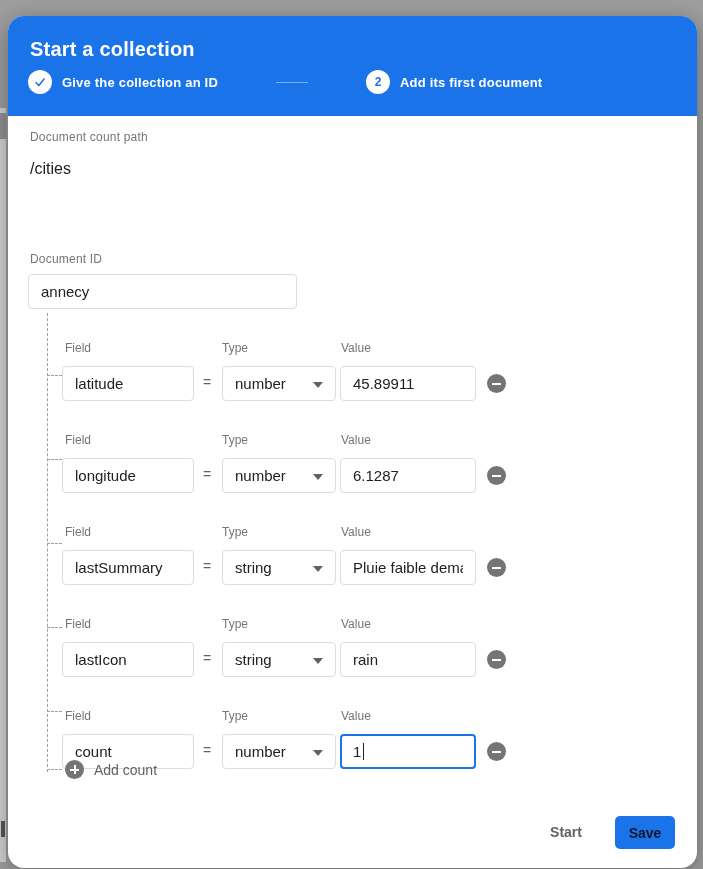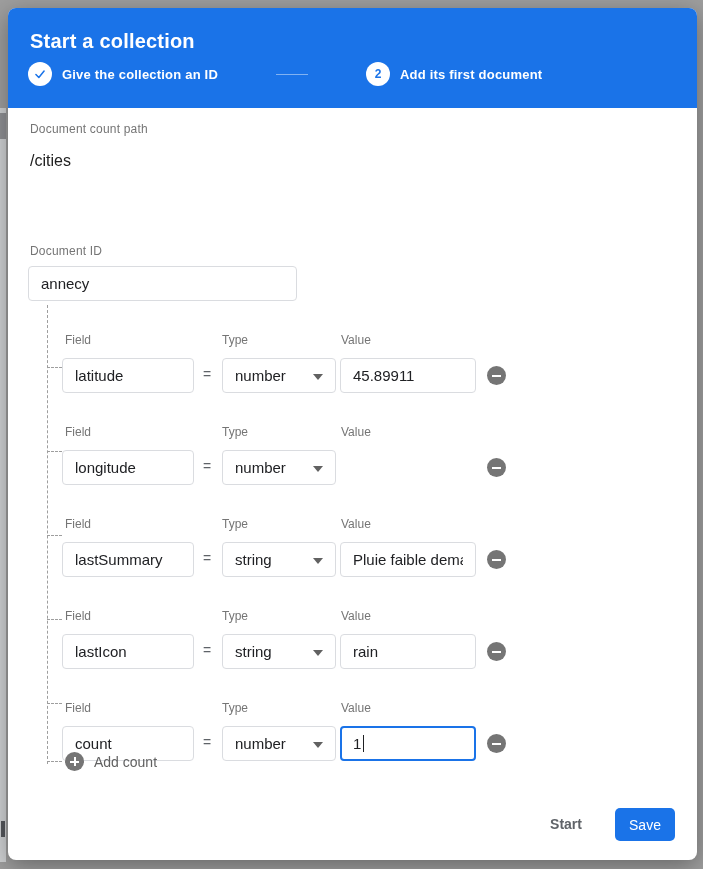--- a/index.html
+++ b/index.html
@@ -9,22 +9,22 @@
     font-family:"Liberation Sans", sans-serif;
     background:#9e9e9e;
     overflow:hidden;
   }
   
   .bg-strip { position:absolute; left:0; top:108px; width:6px; height:754px; background:#cfd1d3; }
   .bg-mark1 { position:absolute; left:0; top:113px; width:6px; height:26px; background:#8f9094; }
   .bg-mark2 { position:absolute; left:1px; top:821px; width:4px; height:16px; background:#55575c; }
 
   .dialog {
-    position:absolute; left:8px; top:8px; width:689px; height:852px;
-    background:#fff; border-radius:8px; overflow:hidden;
+    position:absolute; left:8px; top:16px; width:689px; height:852px;
+    background:#fff; border-radius:16px; overflow:hidden;
     box-shadow:0 6px 24px rgba(0,0,0,.35);
   }
 
   
   .header { position:absolute; left:0; top:0; width:100%; height:100px; background:#1a73e8; }
   .title { position:absolute; left:22px; top:22px; font-size:20px; font-weight:bold; color:#fff; letter-spacing:.2px; }
   .stepper { position:absolute; left:20px; top:54px; height:24px; display:flex; align-items:center;gap:46px; }
   .step { display:flex; align-items:center; cursor:default; }
   .step-circle {
     width:24px; height:24px; border-radius:50%; background:#fff; color:#1a73e8;
@@ -84,22 +84,22 @@
   .add-label { margin-left:10px; font-size:14px; color:#616161; font-family:"Liberation Sans",sans-serif; }
 
   
   .cancel-btn {
     position:absolute; left:524px; top:800px; width:68px; height:32px;
     background:none; border:none; color:#5f6368; font-size:14px; font-weight:bold;
     font-family:"Liberation Sans",sans-serif; cursor:pointer;
   }
   .save-btn {
     position:absolute; left:607px; top:800px; width:60px; height:33px;
-    background:#1a73e8; border:none; border-radius:5px; color:#ffffff;
-    font-size:14px; font-weight:normal; font-family:"Liberation Sans",sans-serif; cursor:pointer;
+    background:#1a73e8; border:none; border-radius:5px; color:#0f172a;
+    font-size:14px; font-weight:bold; font-family:"Liberation Sans",sans-serif; cursor:pointer;
   }
 </style>
 </head>
 <body>
 
 <div class="bg-strip"></div>
 <div class="bg-mark1"></div>
 <div class="bg-mark2"></div>
 
 <div class="dialog">
@@ -152,20 +152,21 @@
         </button>
     </div>
 
     <div class="field-row">
       <span class="col-label lbl-field">Field</span>
       <span class="col-label lbl-type">Type</span>
       <span class="col-label lbl-value">Value</span>
       <input class="tx row-input in-field" value="longitude" style="">
       <span class="equals">=</span>
       <div class="select"><span>number</span><span class="arrow"></span></div>
+      <input class="tx row-input in-value" value="6.1287" style="">
       <button class="round-btn">
           <span class="h-bar"></span>
         </button>
     </div>
 
     <div class="field-row">
       <span class="col-label lbl-field">Field</span>
       <span class="col-label lbl-type">Type</span>
       <span class="col-label lbl-value">Value</span>
       <input class="tx row-input in-field" value="lastSummary" style="">

